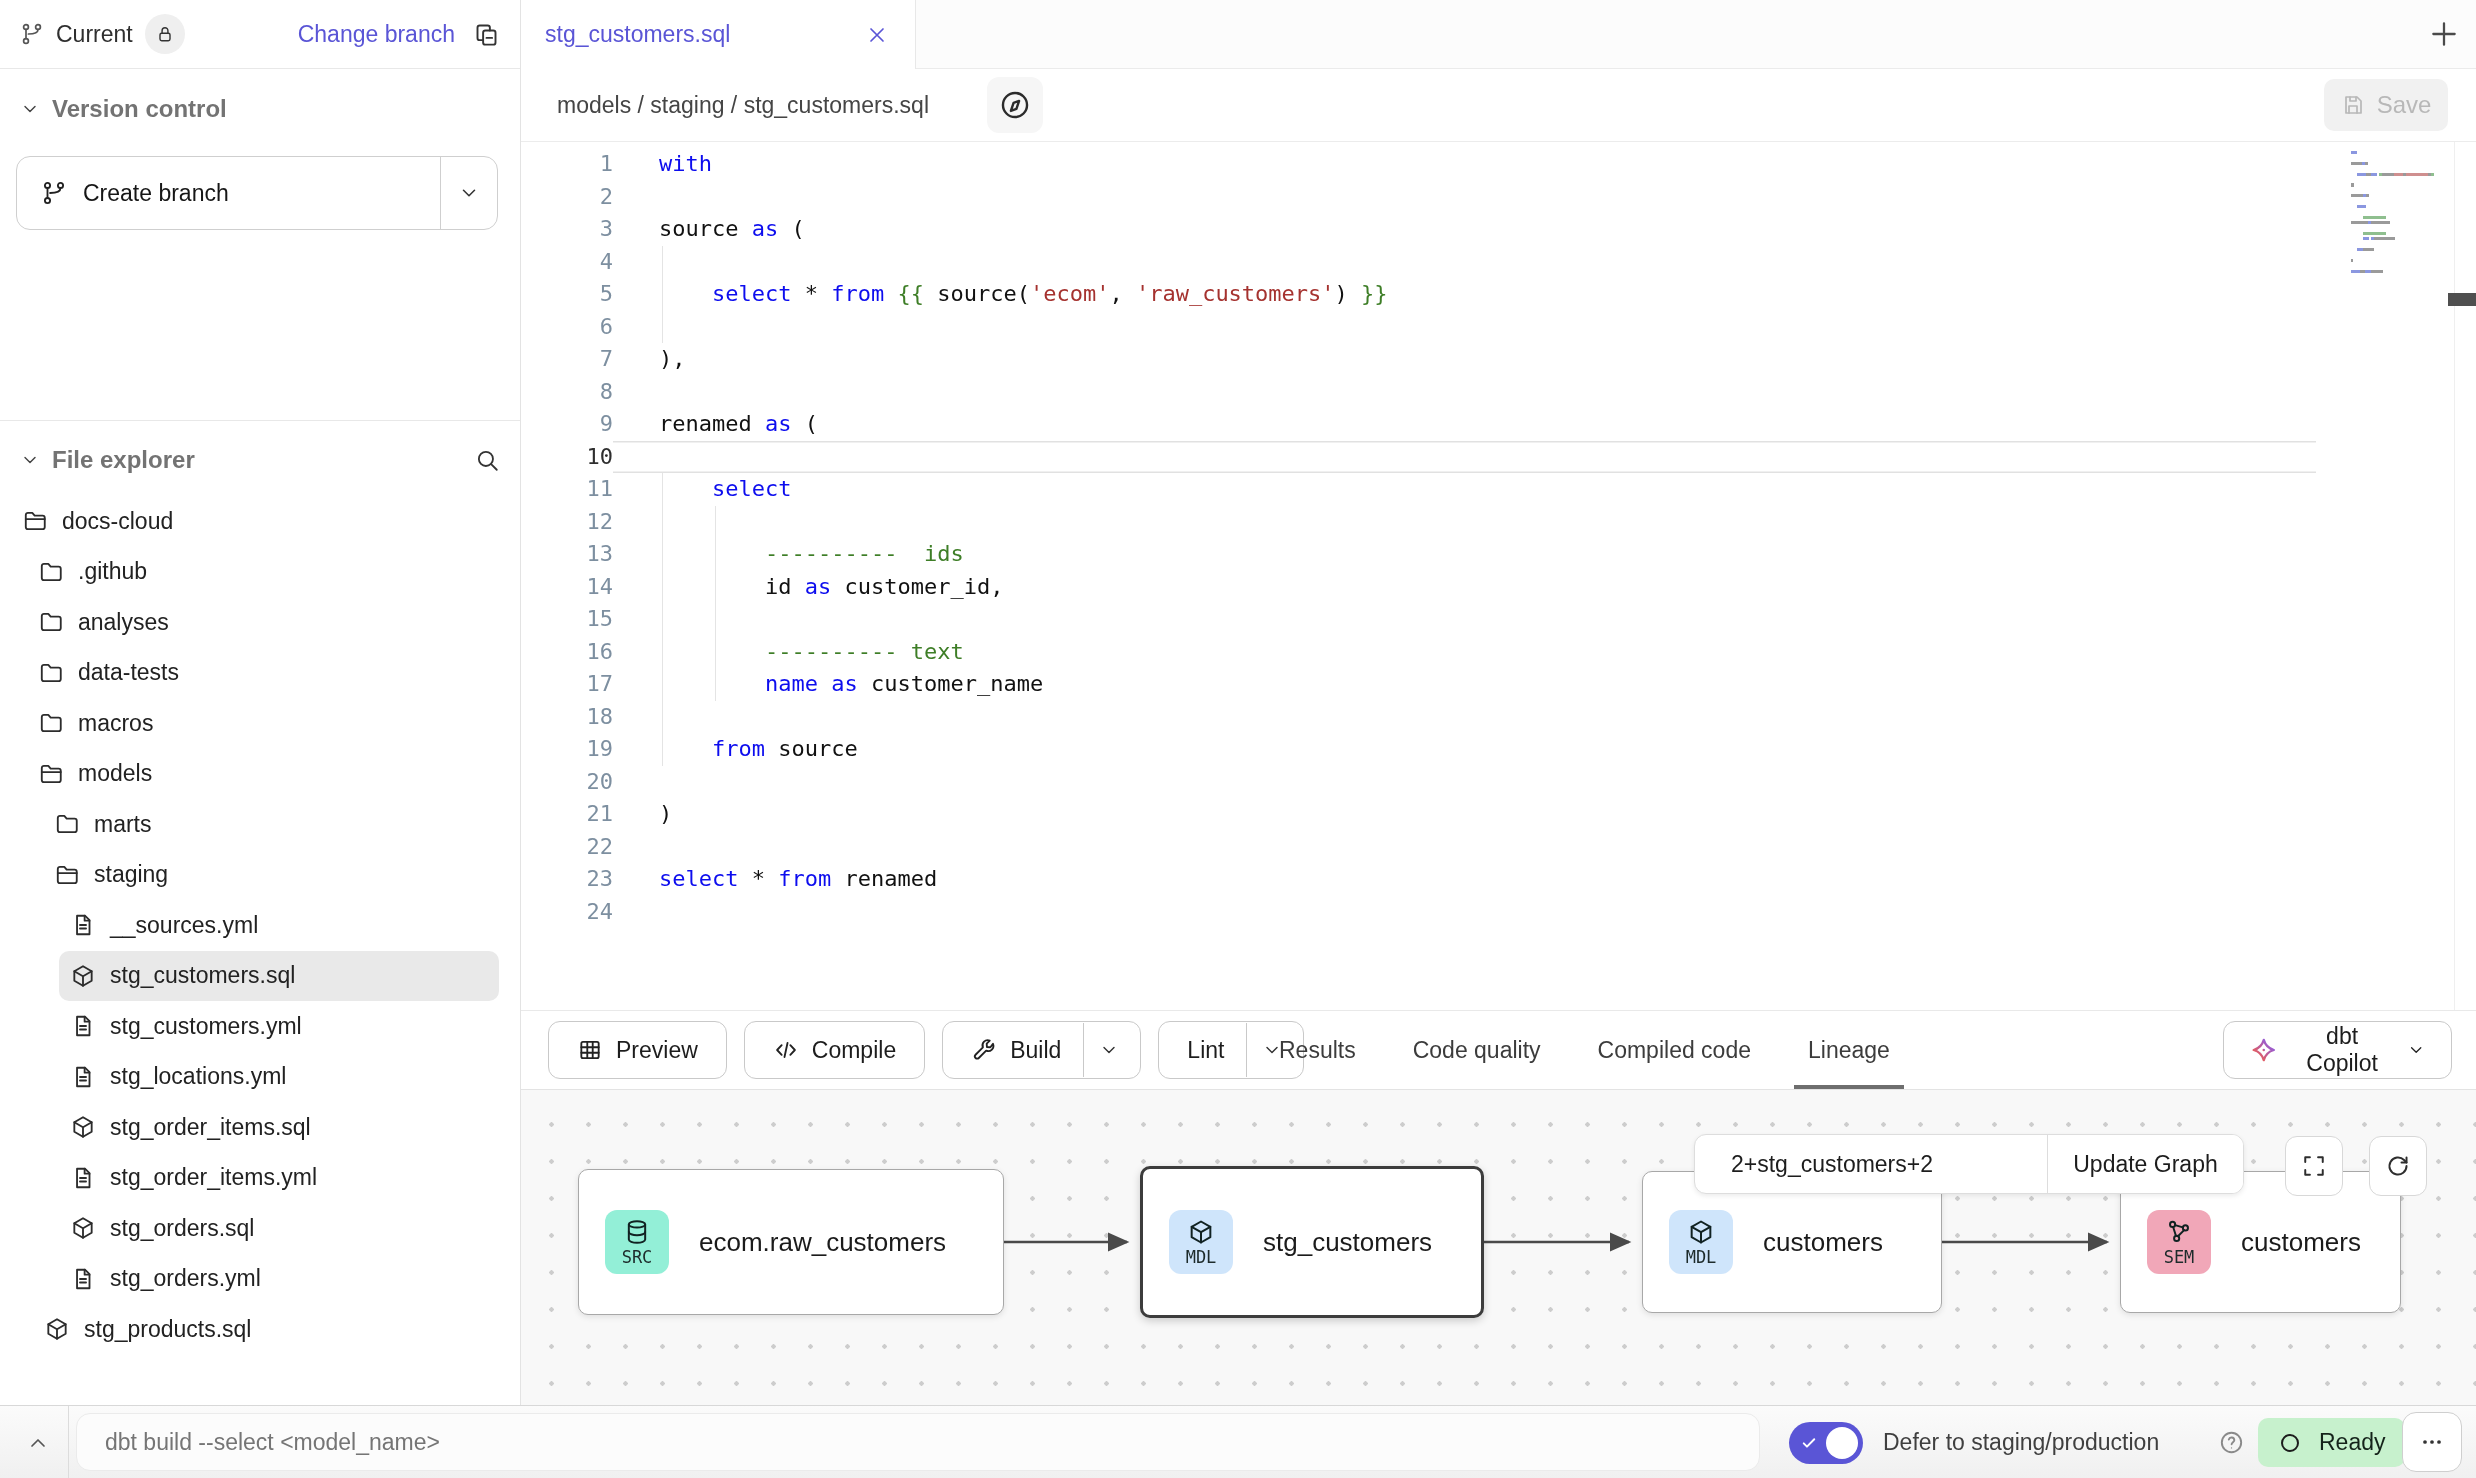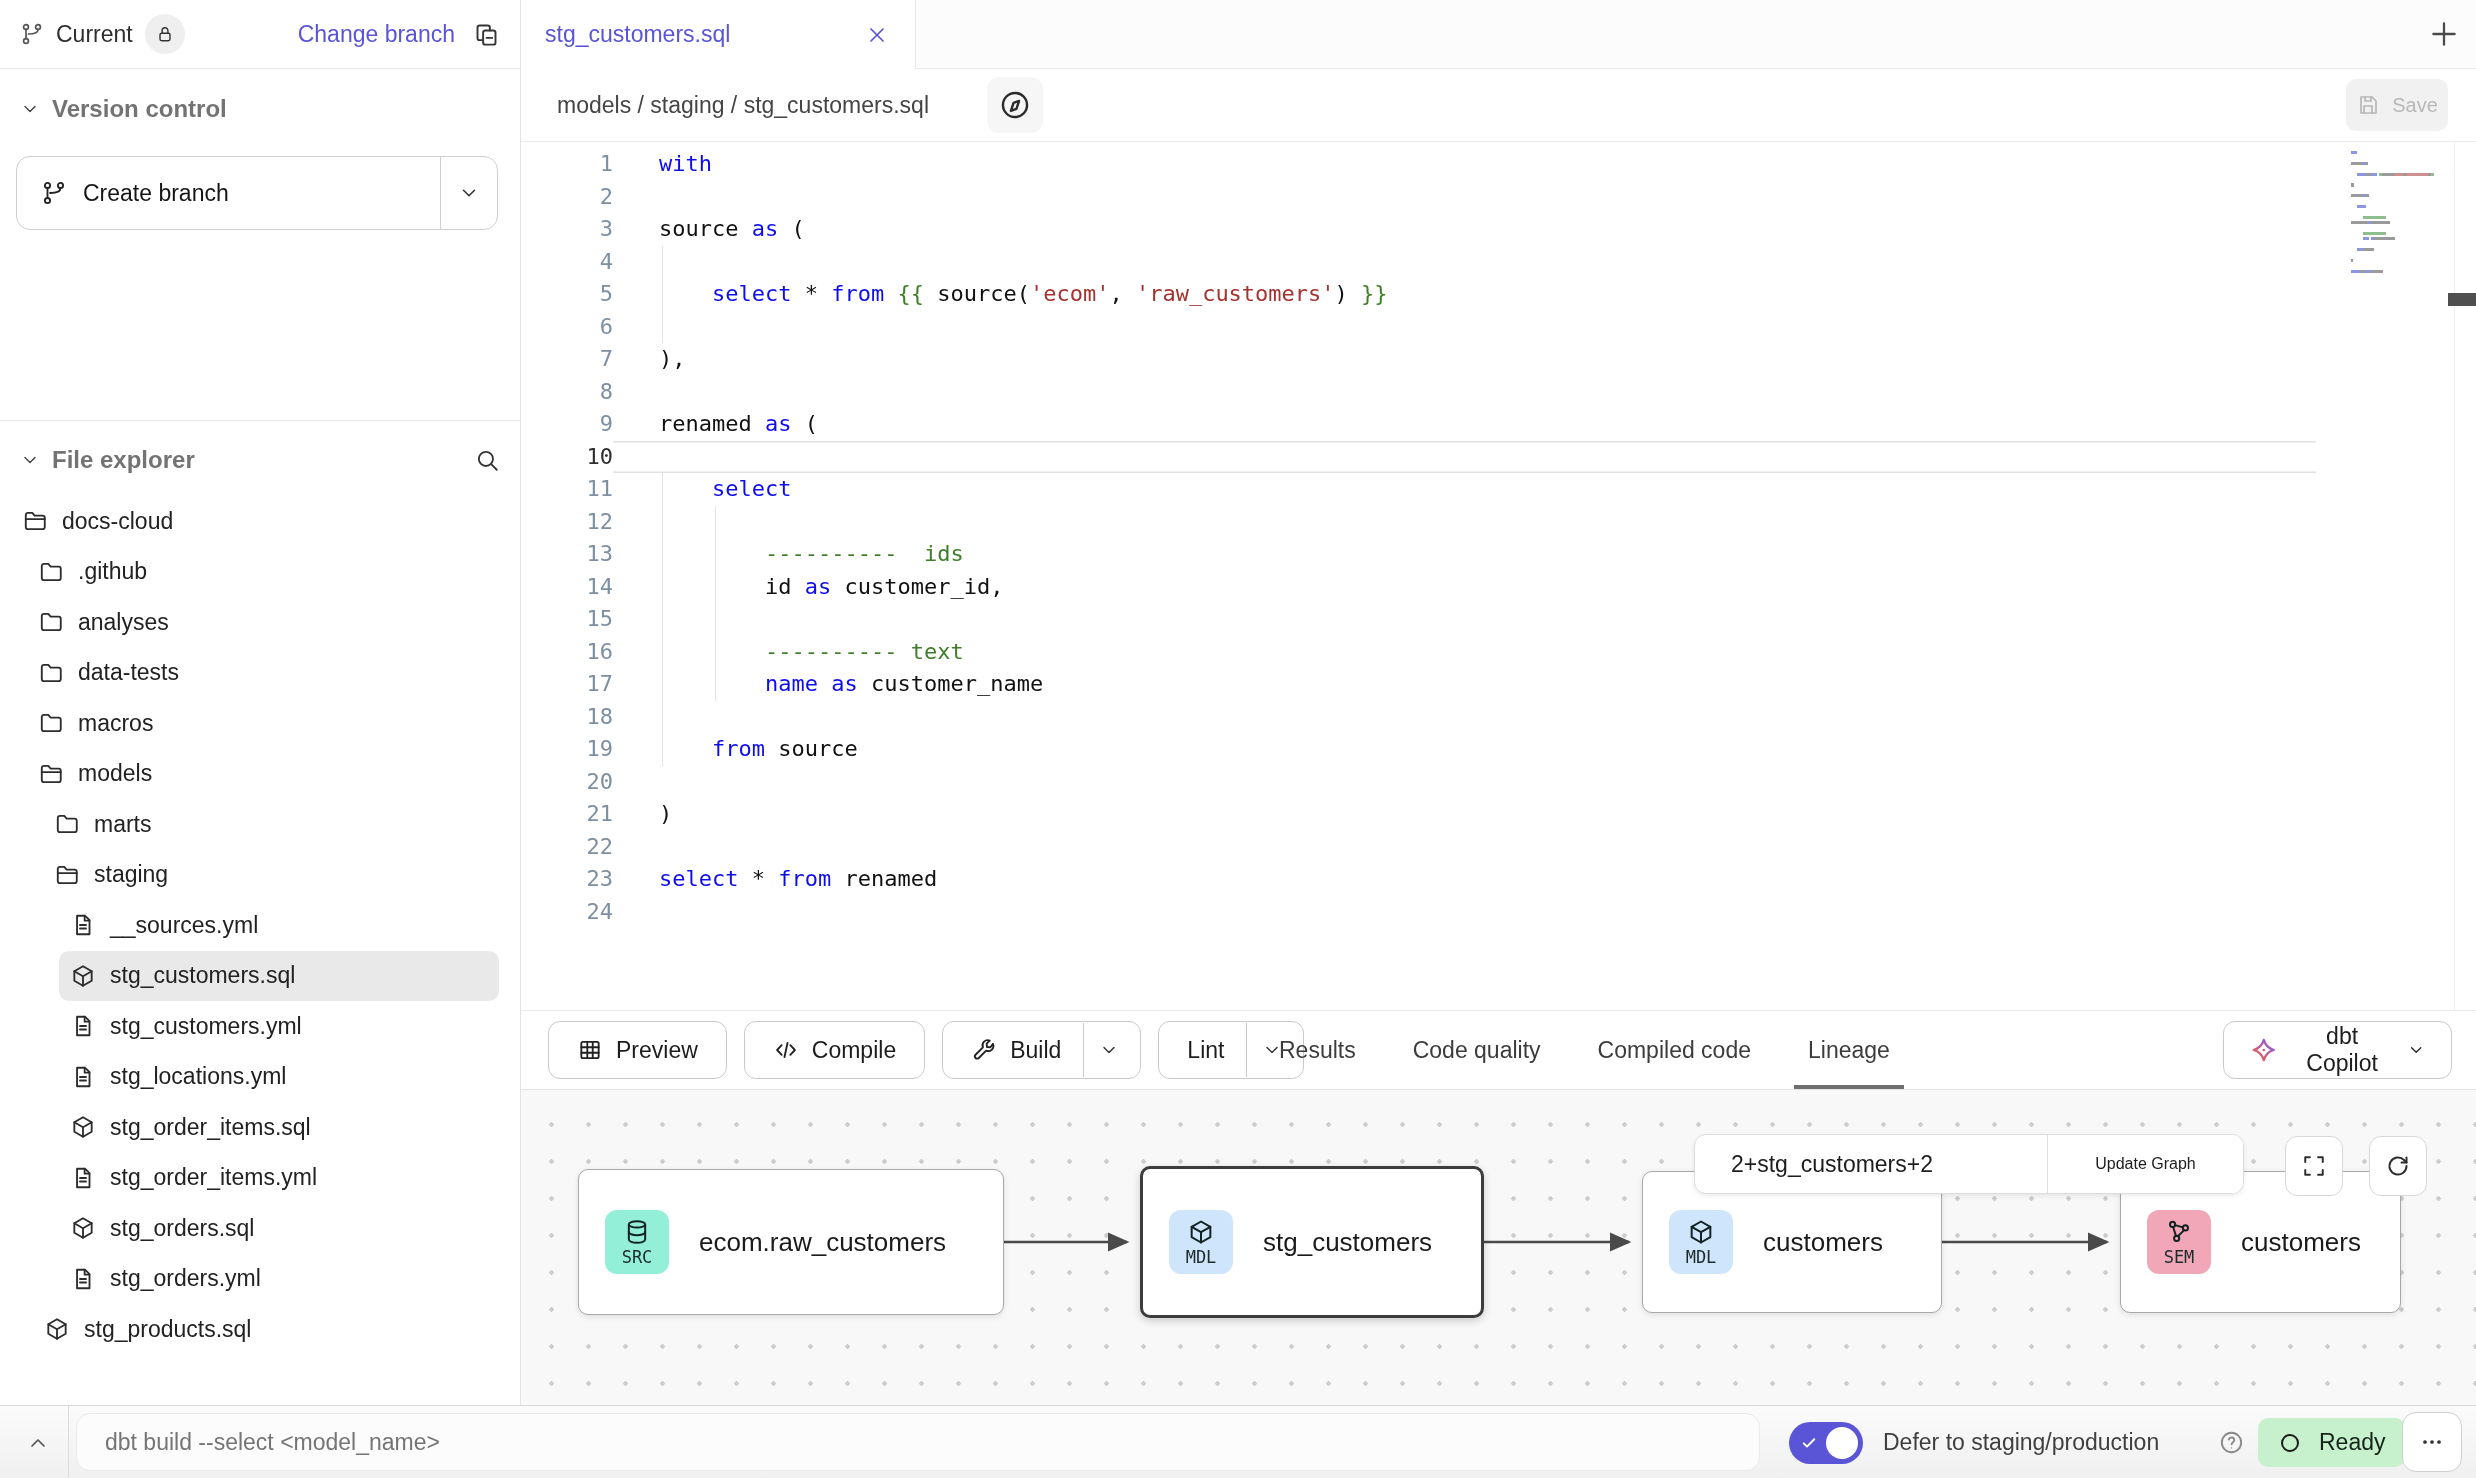--- a/index.html
+++ b/index.html
@@ -50,23 +50,23 @@
   .tab .t{font-size:23px;color:#5a55d6;flex:1;}
   .tab .x{width:24px;height:24px;color:#5a55d6;cursor:pointer;}
   .newtab{position:absolute;right:16px;top:18px;width:32px;height:32px;color:#4a4a4a;cursor:pointer;}
 
   .crumbrow{position:absolute;left:0;top:69px;right:0;height:73px;background:#fff;
             border-bottom:1px solid #ececec;display:flex;align-items:center;box-sizing:border-box;gap:44px;}
   .crumb{font-size:23px;color:#454545;margin-left:36px;}
   .copibx{width:56px;height:56px;border-radius:12px;background:#f6f6f6;margin-left:14px;
           display:flex;align-items:center;justify-content:center;cursor:pointer;}
   .copibx .ic{width:34px;height:34px;color:#2b2b2b;}
-  .savebtn{margin-left:auto;margin-right:28px;width:102px;height:52px;background:#f1f1f1;border:none;
+  .savebtn{margin-left:auto;margin-right:28px;width:124px;height:52px;background:#f1f1f1;border:none;
            border-radius:10px;display:flex;align-items:center;justify-content:center;gap:12px;
-           font-size:20px;color:#b8b8b8;font-family:inherit;}
+           font-size:24px;color:#b8b8b8;font-family:inherit;}
   .savebtn .ic{width:24px;height:24px;color:#b8b8b8;}
 
   
   .editor{position:absolute;left:0;top:142px;right:0;height:868px;background:#fff;overflow:hidden;}
   #code-lines{position:absolute;left:0;top:6px;right:160px;
               font-family:"DejaVu Sans Mono",monospace;font-size:22px;line-height:32.5px;}
   .cl{display:flex;height:32.5px;}
   .ln{width:92px;text-align:right;color:#7d8fa0;flex:0 0 auto;user-select:none;}
   .lc{flex:1;position:relative;padding-left:46px;white-space:pre;color:#111;}
   .cl.active .ln{color:#2e2e2e;}
@@ -111,21 +111,21 @@
   .badge{width:64px;height:64px;border-radius:12px;margin-left:26px;display:flex;flex-direction:column;
          align-items:center;justify-content:center;flex:0 0 auto;}
   .badge .ic{width:28px;height:28px;color:#122;}
   .badge .bt{font-family:"DejaVu Sans Mono",monospace;font-size:17px;color:#1d2b2b;margin-top:1px;}
   .nlabel{font-size:26px;color:#1b1b1b;margin-left:30px;white-space:nowrap;}
   .selectorbox{position:absolute;left:1173px;top:44px;height:60px;display:flex;background:#fff;
                border:1px solid #ddd;border-radius:12px;z-index:3;box-shadow:0 2px 5px rgba(0,0,0,.08);
                box-sizing:border-box;overflow:hidden;}
   .selinput{width:316px;border:none;outline:none;font-size:23px;color:#1d1d1d;padding:0 0 0 36px;
             font-family:inherit;background:transparent;}
-  .updbtn{width:196px;border:none;border-left:1px solid #ddd;background:#fff;font-size:16px;color:#1d1d1d;
+  .updbtn{width:196px;border:none;border-left:1px solid #ddd;background:#fff;font-size:23px;color:#1d1d1d;
           font-family:inherit;cursor:pointer;}
   .cvbtn{position:absolute;top:46px;width:58px;height:60px;background:#fff;border:1px solid #d8d8d8;
          border-radius:12px;display:flex;align-items:center;justify-content:center;z-index:3;cursor:pointer;
          box-sizing:border-box;}
   .cvbtn .ic{width:28px;height:28px;color:#2e2e2e;}
 
   
   .statusbar{position:absolute;left:0;right:0;bottom:0;height:73px;
              background:linear-gradient(#fbfbfb,#f0f0f0);border-top:1px solid #d8d8d8;box-sizing:border-box;}
   .chevup{position:absolute;left:26px;top:25px;width:24px;height:24px;color:#555;cursor:pointer;}

